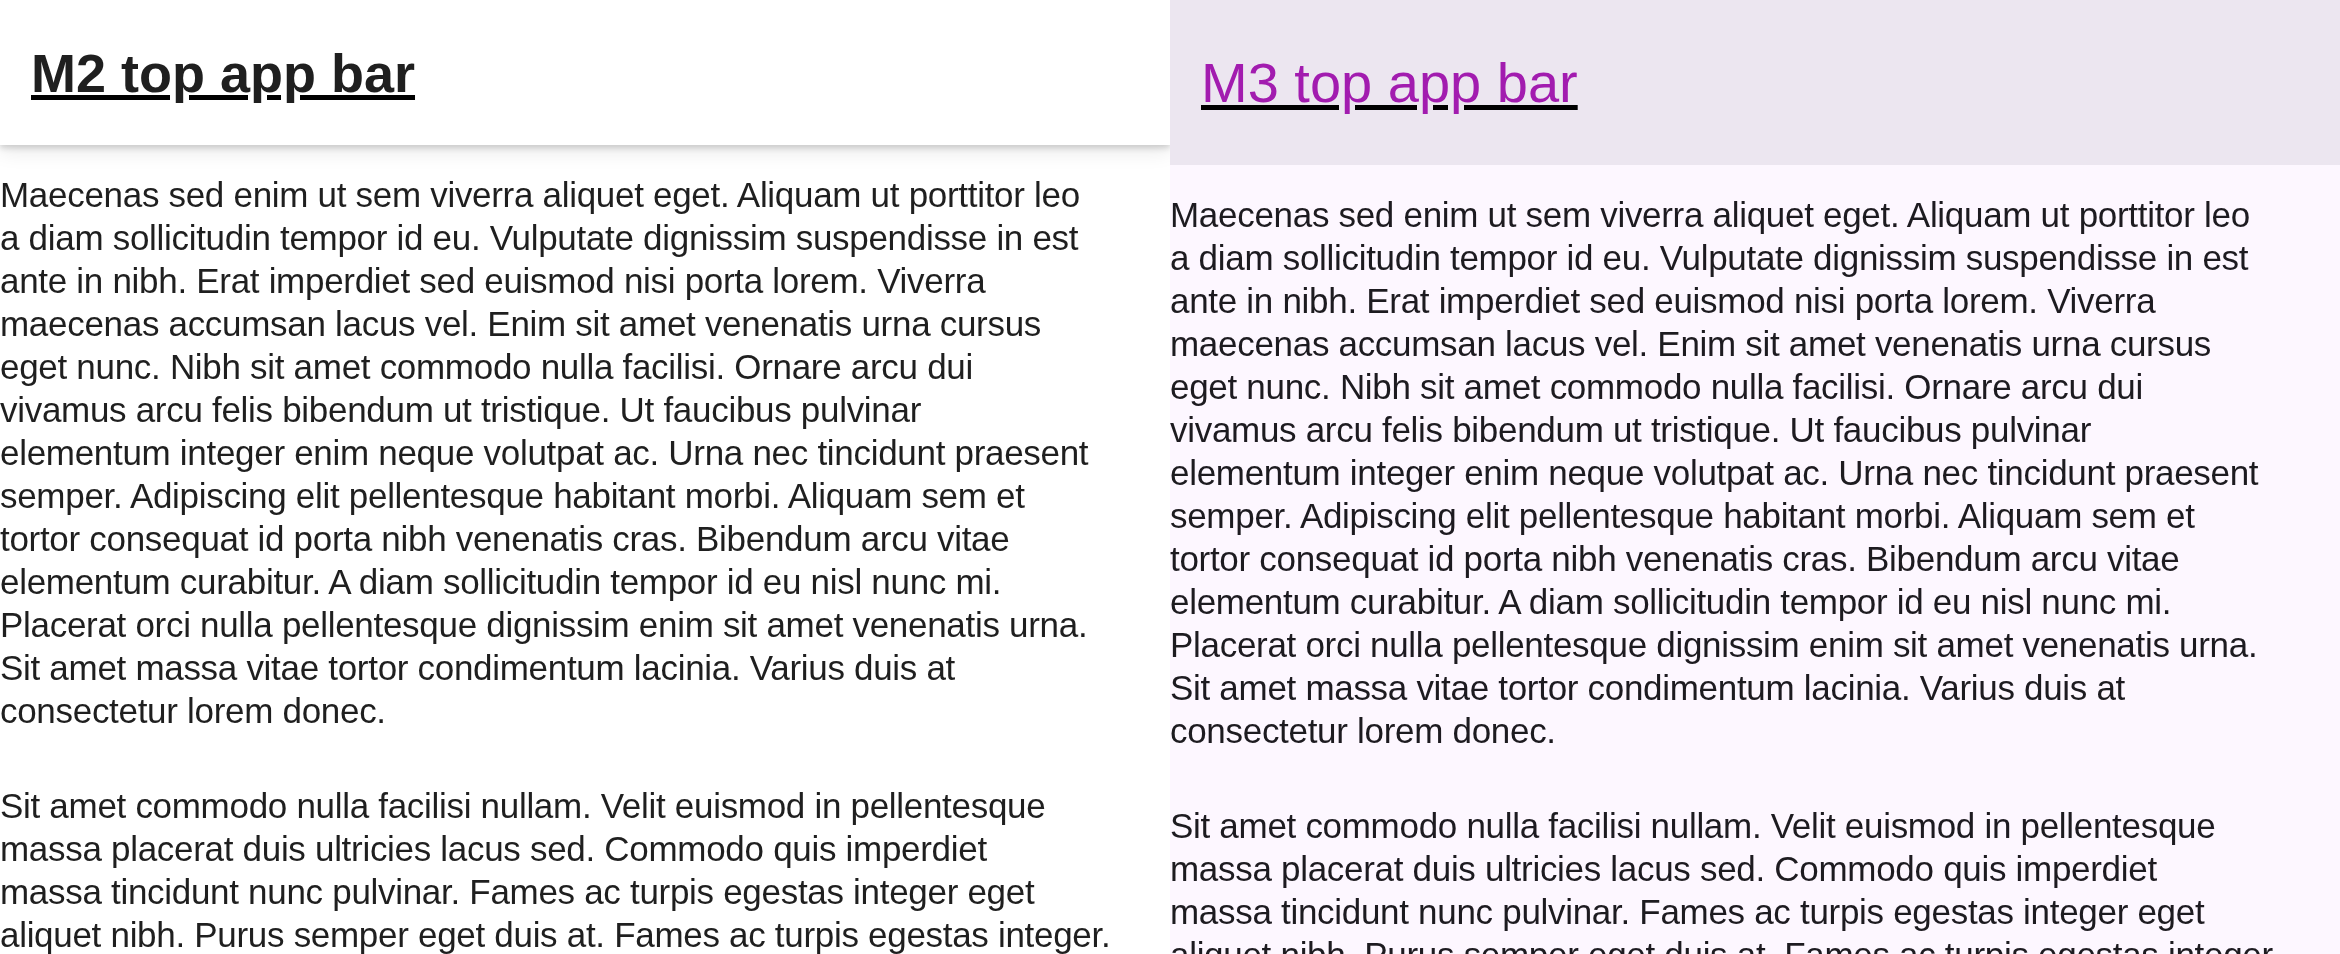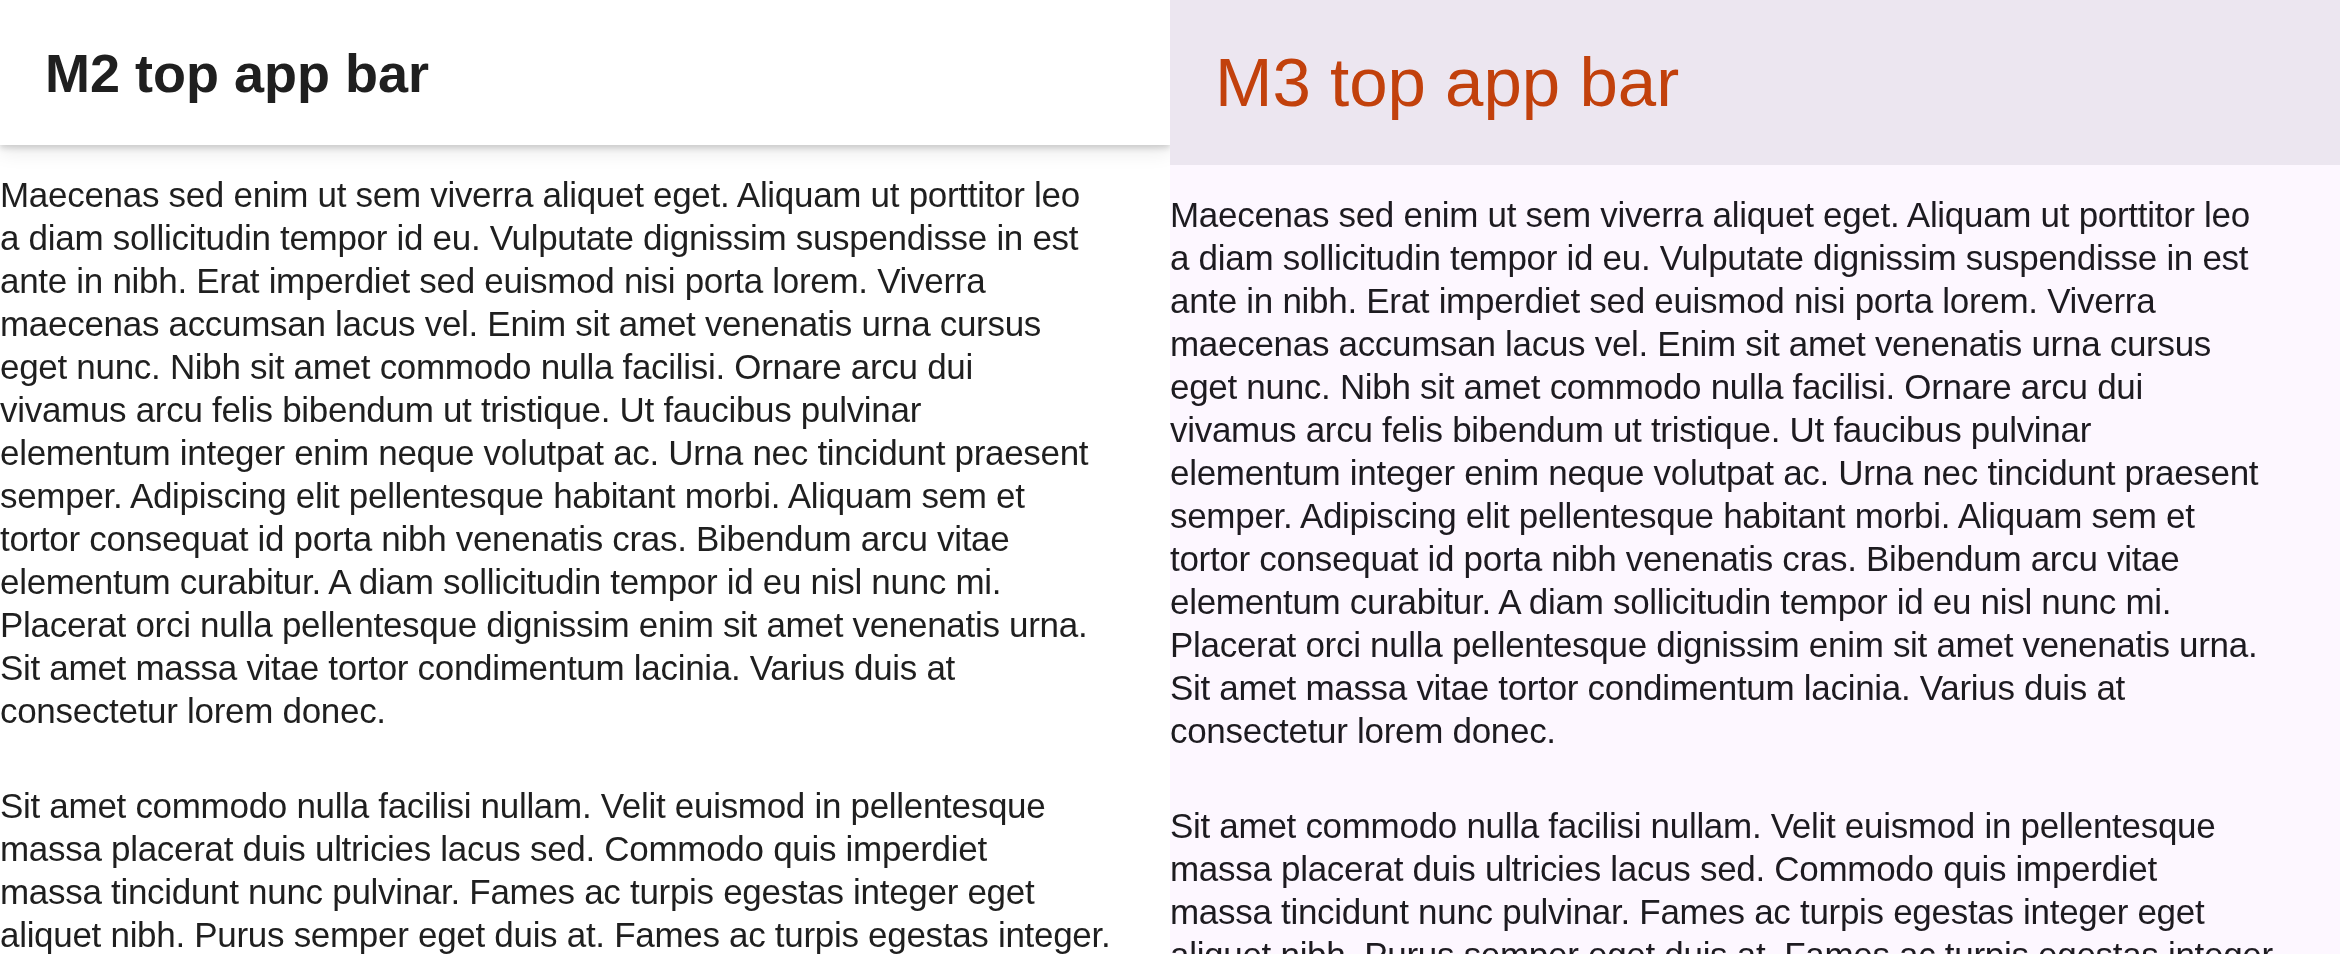--- a/index.html
+++ b/index.html
@@ -21,21 +21,22 @@
     position: relative;
     flex: 0 0 1170px;
   }
   .panel-m2 { background: #FFFFFF; }
   .panel-m3 { background: #FDF7FF; }
 
   .appbar {
     display: flex;
     align-items: center;
     box-sizing: border-box;
-    padding: 0 45px;
+    padding: 0 31px;
+    text-decoration: underline;
   }
   .appbar-m2 {
     height: 145px;
     background: #FFFFFF;
     position: relative;
     z-index: 2;
     box-shadow: 0 3px 6px rgba(0,0,0,0.16), 0 8px 18px rgba(0,0,0,0.08);
   }
   .appbar-m3 {
     height: 165px;
@@ -45,23 +46,23 @@
     margin: 0;
     white-space: nowrap;
   }
   .m2-title {
     font-size: 54px;
     font-weight: bold;
     color: #1F1F1F;
     letter-spacing: 0px;
   }
   .m3-title {
-    font-size: 69px;
+    font-size: 56px;
     font-weight: 400;
-    color: #c2410c;
+    color: #a21caf;
     letter-spacing: 0px;
   }
 
   .body-scroll {
     padding-top: 28px;
   }
   p.body-text {
     margin: 0;
     font-size: 35px;
     line-height: 43px;

